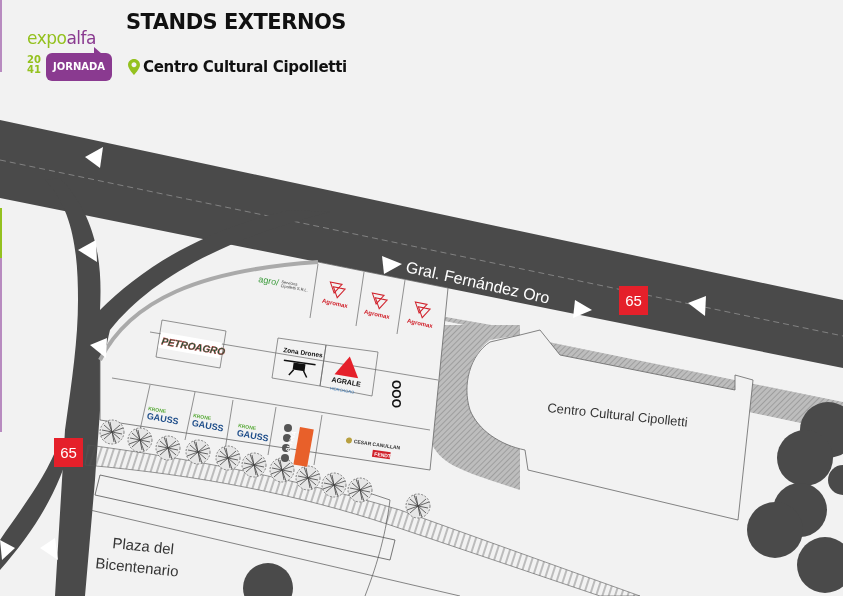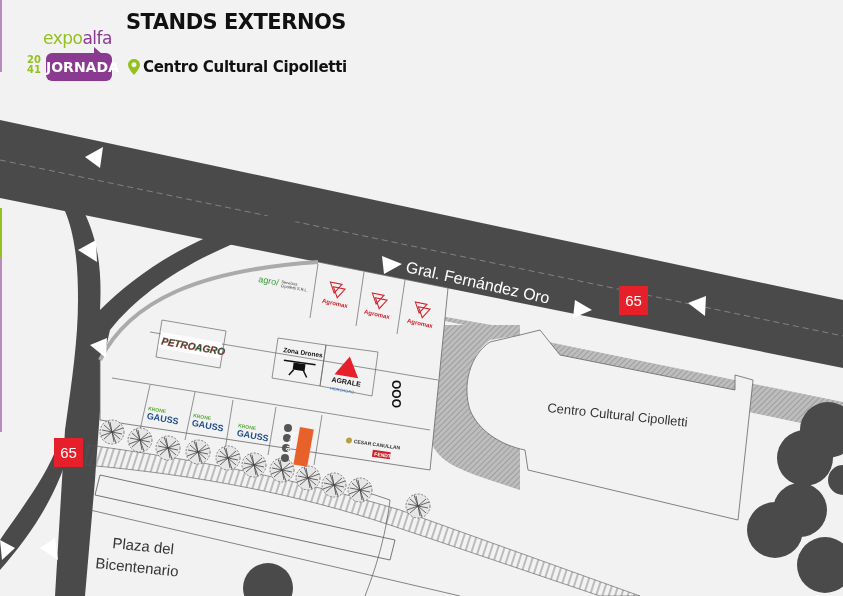--- a/index.html
+++ b/index.html
@@ -1,23 +1,23 @@
 <!DOCTYPE html>
 <html><head>
 <meta charset="utf-8">
 <style>
   html, body { margin: 0; padding: 0; }
   body { width: 843px; height: 596px; overflow: hidden; background: #f2f2f2; font-family: "Liberation Sans", sans-serif; position: relative; }
   .map { position: absolute; left: 0; top: 0; width: 843px; height: 596px; }
   .header { position: absolute; left: 0; top: 0; width: 843px; height: 90px; }
   .logo { position: absolute; left: 24px; top: 28px; width: 92px; height: 56px; }
-  .logo-expo { position: absolute; left: 3px; top: 0; font-family: "DejaVu Sans", sans-serif; font-size: 17px; color: #94c11f; letter-spacing: -0.5px; margin-left: 16px; }
+  .logo-expo { position: absolute; left: 3px; top: 0; font-family: "DejaVu Sans", sans-serif; font-size: 17px; color: #94c11f; letter-spacing: -0.5px; }
   .logo-expo .alfa { color: #8a3a90; }
   .logo-year { position: absolute; left: 3px; top: 27px; width: 14px; font-size: 10px; font-weight: bold; color: #94c11f; line-height: 10px; text-align: left; font-family: "DejaVu Sans", sans-serif; }
-  .logo-jornada { position: absolute; left: 22px; top: 25px; width: 66px; height: 28px; background: #8a3a90; border-radius: 6px; color: #fff; font-size: 14px; font-weight: bold; line-height: 28px; text-align: center; font-family: "DejaVu Sans", sans-serif; }
+  .logo-jornada { position: absolute; left: 22px; top: 25px; width: 66px; height: 28px; background: #8a3a90; border-radius: 6px; color: #fff; font-size: 10px; font-weight: bold; line-height: 28px; text-align: center; font-family: "DejaVu Sans", sans-serif; }
   .logo-jornada::after { content: ""; position: absolute; right: 10px; top: -6px; width: 0; height: 0; border-left: 8px solid #8a3a90; border-top: 7px solid transparent; }
   .title { position: absolute; left: 126px; top: 10px; font-family: "DejaVu Sans", sans-serif; font-size: 21px; font-weight: bold; color: #111; letter-spacing: -0.5px; }
   .subtitle { position: absolute; left: 128px; top: 58px; font-family: "DejaVu Sans", sans-serif; font-size: 15px; font-weight: bold; color: #111; letter-spacing: -0.3px; display: flex; align-items: center; gap: 3px; }
   .pin { width: 12px; height: 16px; }
   .edge { position: absolute; left: 0; width: 2px; }
 </style>
 </head>
 <body>
 
 <svg class="map" viewBox="0 0 843 596" xmlns="http://www.w3.org/2000/svg">

